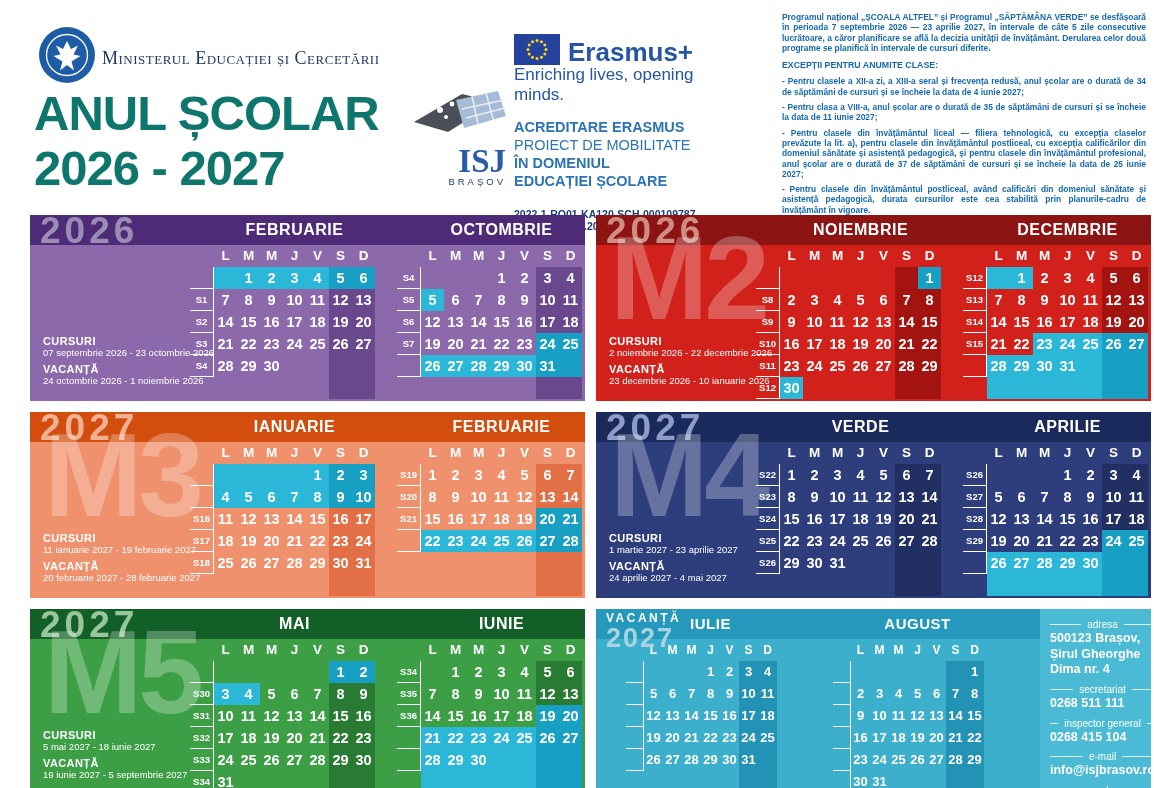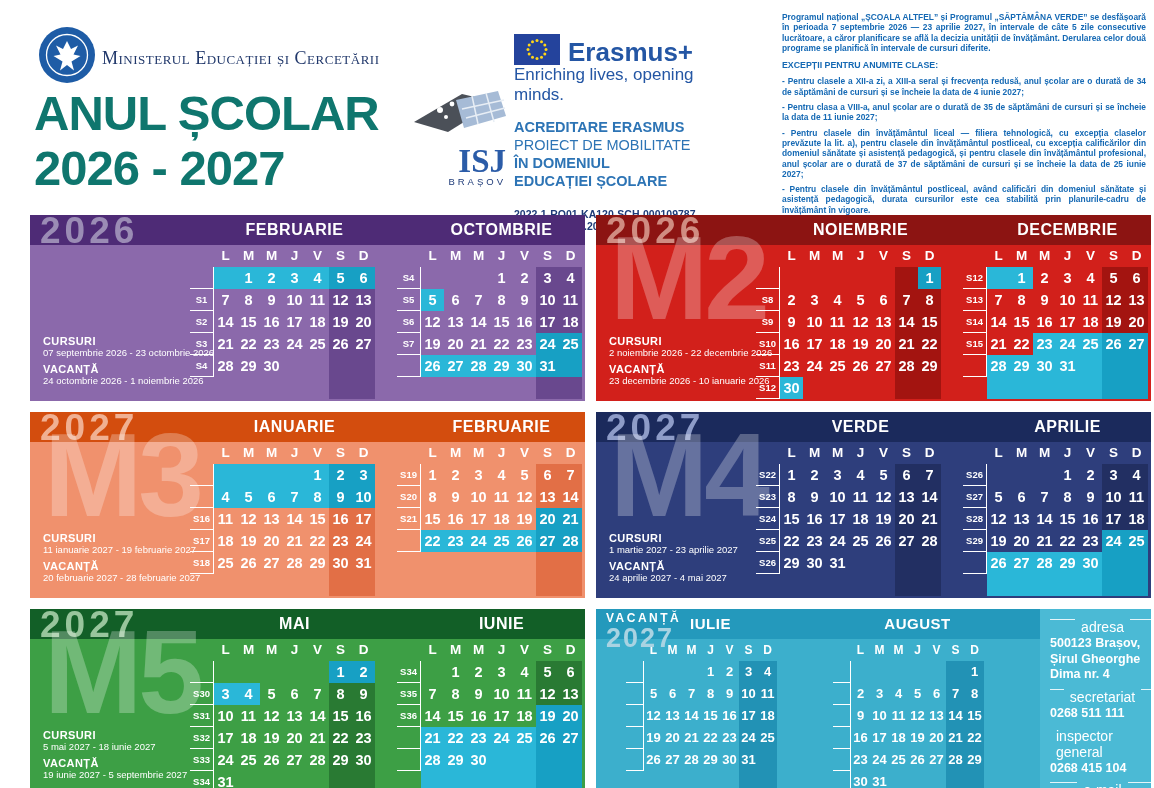--- a/index.html
+++ b/index.html
@@ -62,21 +62,21 @@
   .vac .month{--cw:19px;--lw:18px}
   .vac .d{font-size:13px}
   .vac .dh{font-size:12px}
   .vac .mtitle{font-size:15px}
   .vacyear{position:absolute;left:10px;top:3px;z-index:3;line-height:1}
   .vl{font-size:12px;font-weight:700;color:#fff;letter-spacing:2.5px}
   .vy{font-size:27px;font-weight:700;color:var(--yr);letter-spacing:2px;margin-top:1px}
   .contact{margin-left:auto;width:160px;background:var(--cbg);color:#fff;
            padding:10px 10px 0;box-sizing:border-box;display:flex;flex-direction:column}
   .cgroup{margin-bottom:6px}
-  .cl{display:flex;align-items:flex-start;gap:6px;font-size:14px;margin-bottom:1px}
+  .cl{display:flex;align-items:center;gap:6px;font-size:10px;margin-bottom:1px}
   .cline{flex:1;height:1px;background:rgba(255,255,255,.85)}
   .cv{font-size:12.5px;font-weight:700;text-align:left;line-height:1.25}
 </style>
 </head>
 <body>
 
 <header>
   <div class="gov">
     <svg width="58" height="58" viewBox="0 0 58 58">
       <circle cx="29" cy="29" r="28" fill="#1e5ca6"></circle>

